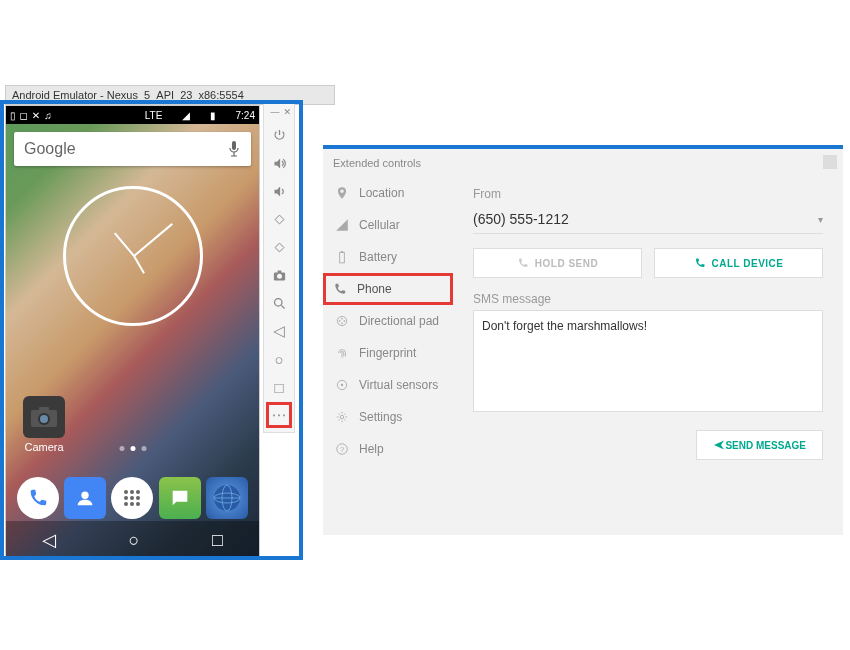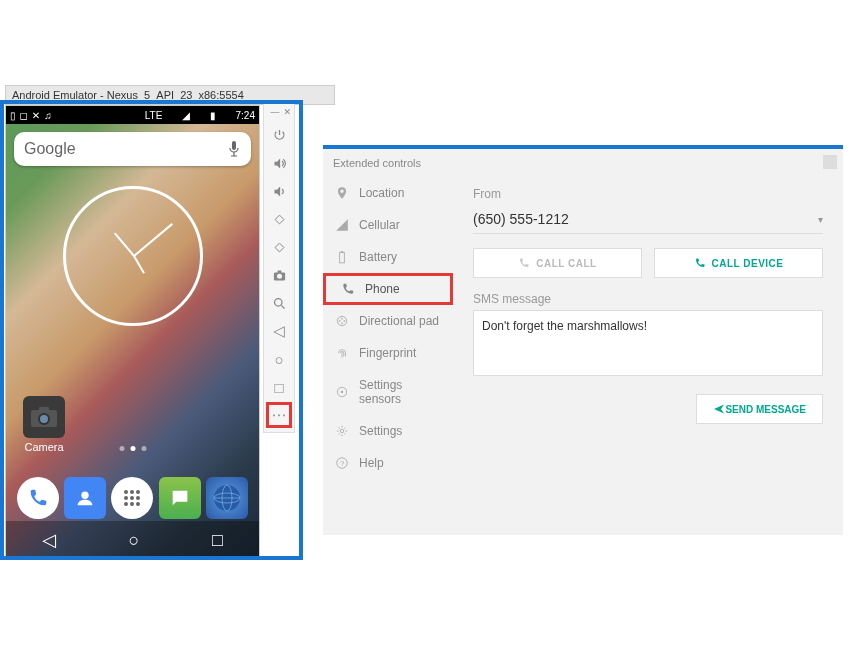--- a/index.html
+++ b/index.html
@@ -5,21 +5,21 @@
 * { box-sizing: border-box; margin: 0; padding: 0; }
 body { font-family: Arial, sans-serif; background: #fff; position: relative; width: 850px; height: 650px; overflow: hidden; }
 
 
 .emulator-wrap { position: absolute; left: 5px; top: 85px; width: 330px; }
 .title-bar { background: #e8e8e8; font-size: 11px; color: #333; padding: 3px 6px; border: 1px solid #ccc; }
 .device { width: 255px; height: 455px; border: 1px solid #ccc; background: linear-gradient(135deg, #5a9a5a 0%, #6a9a5a 15%, #d4b896 30%, #c89a6a 45%, #a85a5a 55%, #4a5a7a 70%, #2a3a4a 85%, #1a2a3a 100%); position: relative; overflow: hidden; }
 .status-bar { height: 18px; background: #000; color: #fff; font-size: 10px; display: flex; align-items: center; padding: 0 4px; }
 .status-left { display: flex; gap: 4px; }
 .status-right { margin-left: auto; display: flex; gap: 20px; align-items: center; }
-.search-bar { margin: 8px; height: 34px; background: #fff; border-radius: 10px; display: flex; align-items: center; padding: 0 10px; box-shadow: 0 1px 3px rgba(0,0,0,0.3); }
+.search-bar { margin: 8px; height: 34px; background: #fff; border-radius: 2px; display: flex; align-items: center; padding: 0 10px; box-shadow: 0 1px 3px rgba(0,0,0,0.3); }
 .search-bar .gtext { color: #666; font-size: 16px; }
 .search-bar .mic { margin-left: auto; color: #666; }
 .clock-widget { width: 140px; height: 140px; border: 3px solid #fff; border-radius: 50%; margin: 20px auto 0; position: relative; }
 .clock-hand { position: absolute; background: #fff; transform-origin: bottom center; left: 50%; bottom: 50%; }
 .hand1 { width: 2px; height: 30px; transform: rotate(-40deg); }
 .hand2 { width: 2px; height: 50px; transform: rotate(50deg); }
 .hand3 { width: 2px; height: 20px; transform: rotate(150deg); }
 .app-icon { width: 42px; height: 42px; border-radius: 6px; display: flex; align-items: center; justify-content: center; font-size: 22px; }
 .camera-block { position: absolute; left: 14px; top: 290px; width: 48px; text-align: center; }
 .camera-block .app-icon { background: #3a3a3a; margin: 0 auto; }
@@ -45,30 +45,30 @@
 .blue-frame { position: absolute; left: 0; top: 100px; width: 303px; height: 460px; border: 4px solid #1976d2; pointer-events: none; }
 
 
 .ext-window { position: absolute; left: 323px; top: 108px; width: 520px; height: 390px; background: #f2f2f2; border-top: 4px solid #1976d2; display: flex; margin-top: 37px; }
 .ext-header { position: absolute; top: 0; left: 0; right: 0; height: 28px; display: flex; align-items: center; padding: 0 10px; font-size: 11px; color: #888; }
 .ext-close { position: absolute; right: 6px; top: 6px; width: 14px; height: 14px; background: #ddd; }
 .ext-sidebar { width: 130px; margin-top: 28px; }
 .ext-item { display: flex; align-items: center; gap: 10px; padding: 9px 12px; font-size: 12px; color: #888; cursor: pointer; }
 .ext-item svg, .ext-item .ic { width: 14px; height: 14px; flex-shrink: 0; }
 .ext-item.sel { color: #555; }
-.ext-item.hl { border: 3px solid #e53935; padding: 6px 15px; }
+.ext-item.hl { border: 3px solid #e53935; padding: 6px 7px; }
 .ext-main { flex: 1; margin-top: 28px; padding: 10px 20px; }
 .field-lbl { font-size: 12px; color: #999; margin-bottom: 4px; }
 .from-row { display: flex; align-items: center; font-size: 14px; color: #333; padding: 6px 0; border-bottom: 1px solid #ddd; }
 .from-row .dd { margin-left: auto; font-size: 10px; color: #999; }
 .btn-row { display: flex; gap: 12px; margin: 14px 0; }
 .btn { flex: 1; height: 30px; border: 1px solid #ddd; background: #fff; display: flex; align-items: center; justify-content: center; gap: 6px; font-size: 10px; font-weight: bold; letter-spacing: 0.5px; cursor: pointer; }
 .btn.hold { color: #bbb; }
 .btn.call { color: #00a98f; }
-.sms-box { width: 100%; height: 66px; border: 1px solid #ddd; background: #fff; padding: 8px; font-size: 12px; color: #333; resize: none; font-family: Arial; }
+.sms-box { width: 100%; height: 102px; border: 1px solid #ddd; background: #fff; padding: 8px; font-size: 12px; color: #333; resize: none; font-family: Arial; }
 .send-row { display: flex; justify-content: flex-end; margin-top: 14px; }
 .send-btn { height: 30px; padding: 0 16px; border: 1px solid #ddd; background: #fff; color: #00a98f; font-size: 10px; font-weight: bold; display: flex; align-items: center; cursor: pointer; }
 
 svg { display: block; }
 </style>
 </head>
 <body>
 
 <div class="emulator-wrap">
   <div class="title-bar">Android Emulator - Nexus_5_API_23_x86:5554</div>
@@ -257,21 +257,21 @@
         <svg class="ic" viewBox="0 0 24 24">
           <path fill="none" stroke="#aaa" stroke-width="1.3" d="M6 12a6 6 0 0 1 12 0v6 M9 12a3 3 0 0 1 6 0v6 M12 10v10"></path>
         </svg>
         <span>Fingerprint</span>
       </div>
     <div class="ext-item">
         <svg class="ic" viewBox="0 0 24 24">
           <circle cx="12" cy="12" r="8" fill="none" stroke="#aaa" stroke-width="1.5"></circle>
           <circle cx="12" cy="12" r="2" fill="#aaa"></circle>
         </svg>
-        <span>Settings sensors</span>
+        <span>Virtual sensors</span>
       </div>
     <div class="ext-item">
         <svg class="ic" viewBox="0 0 24 24">
           <circle cx="12" cy="12" r="3" fill="none" stroke="#aaa" stroke-width="1.5"></circle>
           <path fill="none" stroke="#aaa" stroke-width="1.5" d="M12 3v3M12 18v3M3 12h3M18 12h3M6 6l2 2M16 16l2 2M18 6l-2 2M8 16l-2 2"></path>
         </svg>
         <span>Settings</span>
       </div>
     <div class="ext-item">
         <svg class="ic" viewBox="0 0 24 24">
@@ -285,21 +285,21 @@
     <div class="field-lbl">From</div>
     <div class="from-row">
       <span>(650) 555-1212</span>
       <span class="dd">▾</span>
     </div>
     <div class="btn-row">
       <div class="btn hold">
         <svg width="12" height="12" viewBox="0 0 24 24">
             <path fill="#ccc" d="M6 3c-1 0-2 1-2 2 0 8 7 15 15 15 1 0 2-1 2-2v-3l-5-1-2 2c-3-1-5-3-6-6l2-2-1-5H6z"></path>
           </svg>
-        <span>CALL CALL</span>
+        <span>HOLD SEND</span>
       </div>
       <div class="btn call">
         <svg width="12" height="12" viewBox="0 0 24 24">
             <path fill="#00a98f" d="M6 3c-1 0-2 1-2 2 0 8 7 15 15 15 1 0 2-1 2-2v-3l-5-1-2 2c-3-1-5-3-6-6l2-2-1-5H6z"></path>
           </svg>
         <span>CALL DEVICE</span>
       </div>
     </div>
     <div class="field-lbl">SMS message</div>
     <textarea class="sms-box" style="">Don't forget the marshmallows!</textarea>

